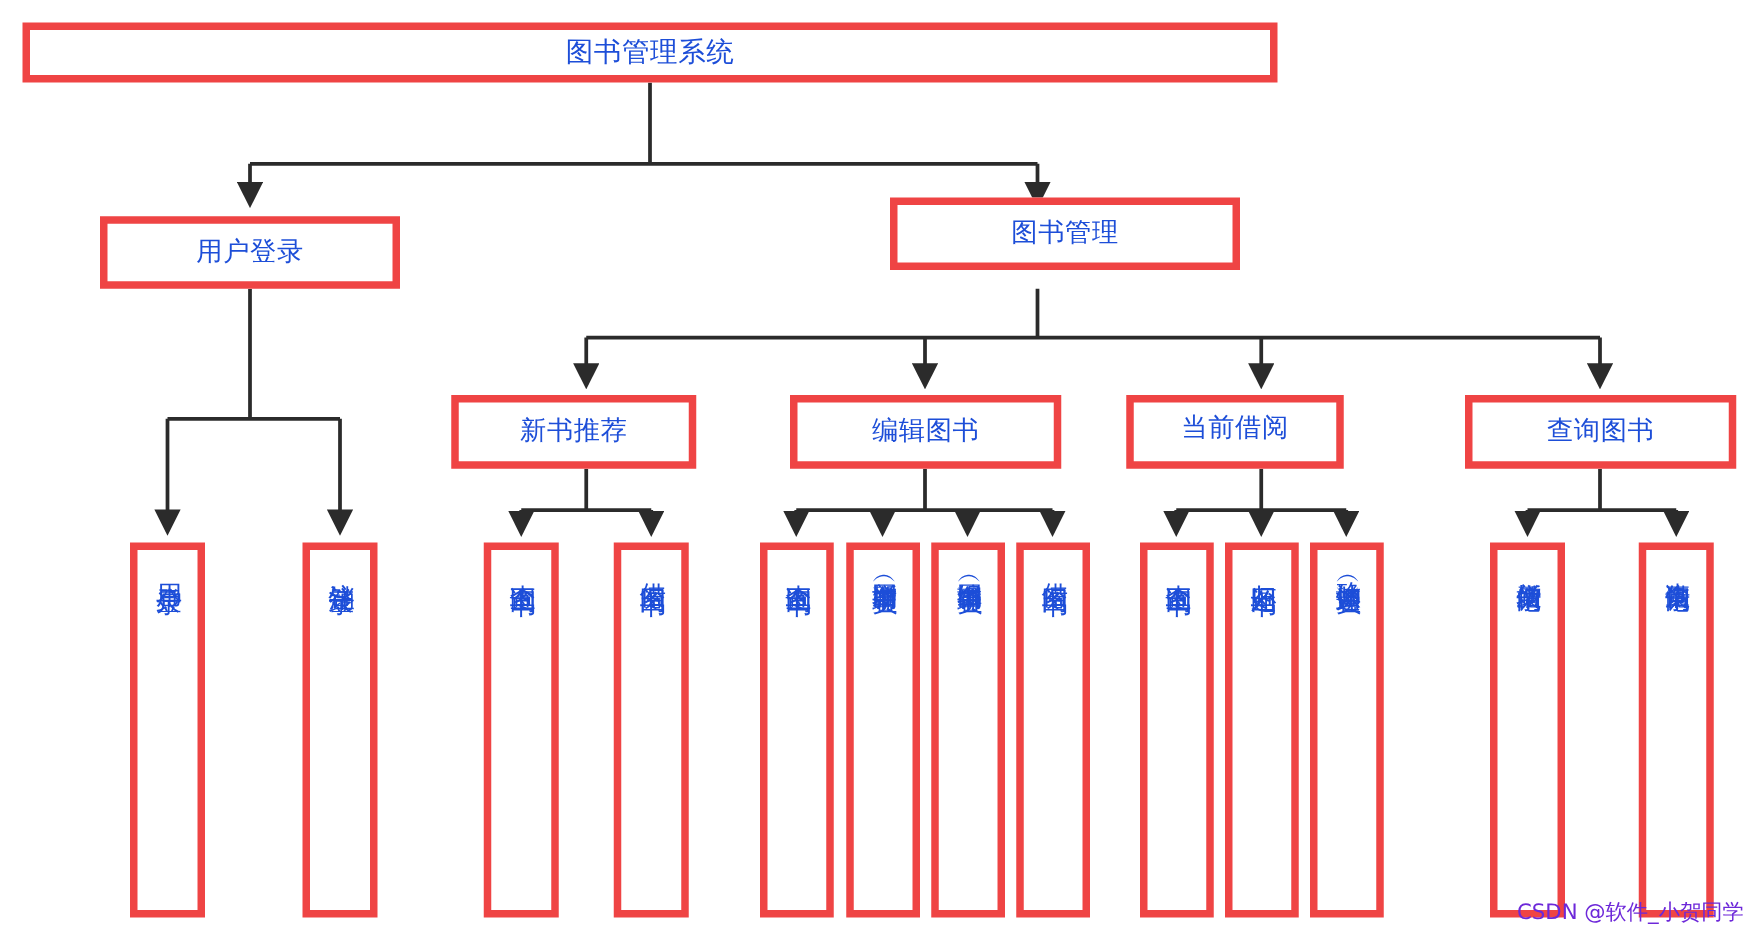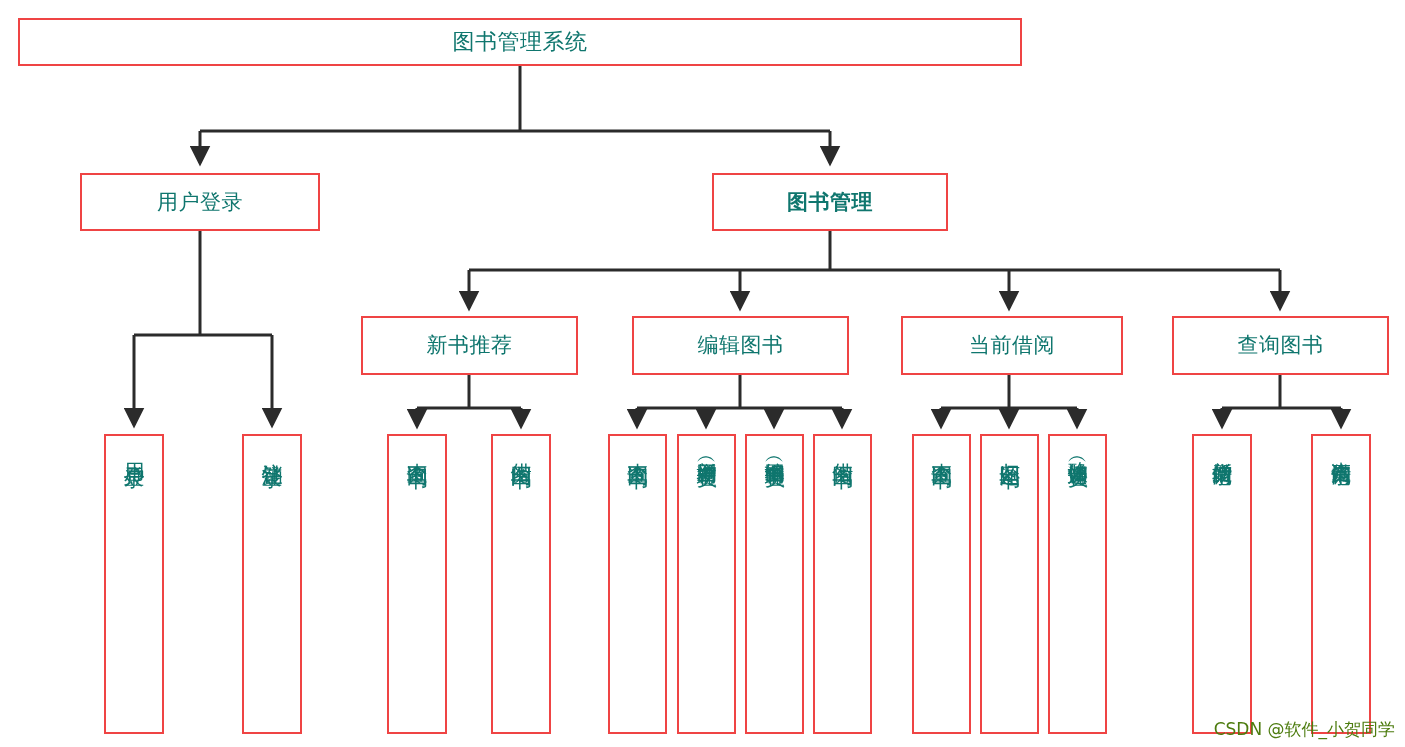--- a/index.html
+++ b/index.html
@@ -22,26 +22,26 @@
     position: absolute;
     left: 0;
     top: 0;
     width: 1405px;
     height: 747px;
     pointer-events: none;
   }
   .node {
     position: absolute;
     box-sizing: border-box;
-    border: 2px solid #ef4444;
+    border: 6px solid #ef4444;
     background: #ffffff;
     display: flex;
     align-items: center;
     justify-content: center;
-    color: #0f766e;
+    color: #1d4ed8;
     z-index: 2;
   }
   .node-label {
     display: block;
     text-align: center;
     letter-spacing: 0.5px;
     line-height: 1.15;
   }
   
   .node.horiz .node-label {
@@ -67,21 +67,21 @@
   }
   .node.vert.tall-text .node-label {
     font-size: 20px;
     letter-spacing: 1px;
   }
   .watermark {
     position: absolute;
     right: 10px;
     bottom: 6px;
     font-size: 17px;
-    color: #4d7c0f;
+    color: #6d28d9;
     z-index: 5;
     white-space: nowrap;
     font-family: "DejaVu Sans", sans-serif;
     margin-top: 13px;
   }
 </style>
 </head>
 <body>
 
 <div id="diagram-root">
@@ -136,31 +136,31 @@
     </g>
   </svg>
 
   <div class="node horiz root" style="left:18px; top:18px; width:1004px; height:48px;">
     <span class="node-label">图书管理系统</span>
   </div>
 
   <div class="node horiz" style="left:80px; top:173px; width:240px; height:58px;">
     <span class="node-label">用户登录</span>
   </div>
-  <div class="node horiz" style="left:712px; top:173px; width:236px; height:58px;font-weight:bold;">
+  <div class="node horiz" style="left:712px; top:158px; width:280px; height:58px;">
     <span class="node-label">图书管理</span>
   </div>
 
-  <div class="node horiz" style="left:361px; top:316px; width:217px; height:59px;">
+  <div class="node horiz" style="left:361px; top:316px; width:196px; height:59px;">
     <span class="node-label">新书推荐</span>
   </div>
   <div class="node horiz" style="left:632px; top:316px; width:217px; height:59px;">
     <span class="node-label">编辑图书</span>
   </div>
-  <div class="node horiz" style="left:901px; top:316px; width:222px; height:59px;">
+  <div class="node horiz" style="left:901px; top:316px; width:174px; height:59px;font-family:Liberation Mono, monospace;">
     <span class="node-label">当前借阅</span>
   </div>
   <div class="node horiz" style="left:1172px; top:316px; width:217px; height:59px;">
     <span class="node-label">查询图书</span>
   </div>
 
   <div class="node vert" style="left:104px; top:434px; width:60px; height:300px;">
     <span class="node-label">用户登录</span>
   </div>
   <div class="node vert" style="left:242px; top:434px; width:60px; height:300px;">

